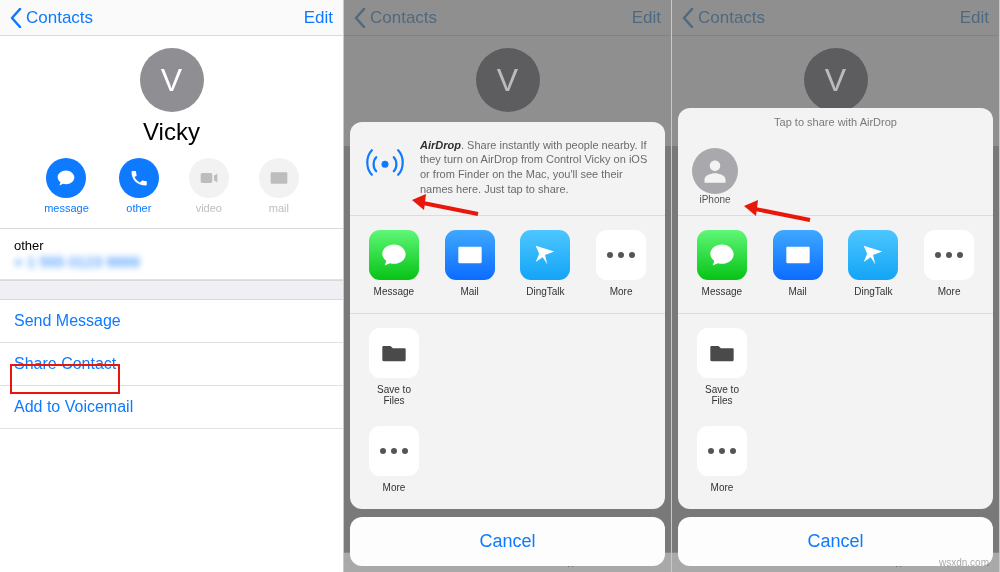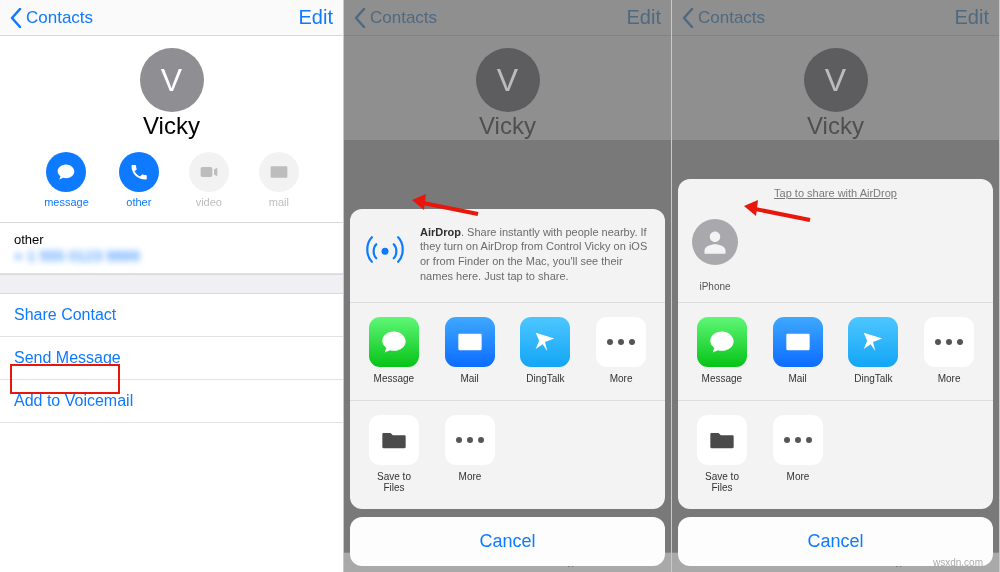--- a/index.html
+++ b/index.html
@@ -10,25 +10,25 @@
   .p2 { width: 328px; }
   .p3 { width: 328px; }
 
   
   .navbar {
     height: 36px; display: flex; align-items: center; justify-content: space-between;
     padding: 0 10px; border-bottom: 1px solid #d9d9d9; background: #fafafa;
   }
   .nav-left { display: flex; align-items: center; color: #0e7aff; font-size: 17px; cursor: pointer; }
   .nav-left svg { width: 12px; height: 20px; margin-right: 4px; }
-  .nav-edit { color: #0e7aff; font-size: 20px; cursor: pointer; }
+  .nav-edit { color: #0e7aff; font-size: 17px; cursor: pointer; }
 
   .avatar-wrap { display: flex; flex-direction: column; align-items: center; padding-top: 12px; }
   .avatar { width: 64px; height: 64px; border-radius: 50%; background: #8e8e93; color: #fff; display: flex; align-items: center; justify-content: center; font-size: 32px; }
-  .contact-name { font-size: 24px; color: #000; }
+  .contact-name { font-size: 24px; margin-top: 6px; color: #000; }
 
   .actions-row { display: flex; justify-content: center; gap: 30px; padding: 12px 0 14px; }
   .action { display: flex; flex-direction: column; align-items: center; font-size: 11px; }
   .action .circ {
     width: 40px; height: 40px; border-radius: 50%; display: flex; align-items: center; justify-content: center;
     margin-bottom: 4px;
   }
   .circ.blue { background: #0e7aff; color: #fff; }
   .circ.gray { background: #f2f2f2; color: #bdbdbd; }
   .action.on span { color: #0e7aff; }
@@ -58,55 +58,55 @@
   }
   .sheet-card {
     background: #f3f3f3; border-radius: 12px; overflow: hidden;
   }
   .airdrop-sec {
     display: flex; align-items: flex-start; gap: 14px;
     padding: 16px 14px 18px; border-bottom: 1px solid #dcdcdc; min-height: 90px;
   }
   .airdrop-icon { width: 42px; height: 42px; flex: none; }
   .airdrop-text { font-size: 11px; line-height: 1.35; color: #6b6b6b; }
-  .airdrop-text b { color: #2e2e2e; font-weight: 600; }
+  .airdrop-text b { color: #2e2e2e; font-weight: 600; font-style: italic; }
 
   .airdrop-sec.compact { flex-direction: column; align-items: flex-start; padding: 8px 14px 10px; min-height: 0; }
-  .airdrop-sec.compact .airdrop-tip { font-size: 11px; color: #7a7a7a; align-self: center; margin-bottom: 6px; text-decoration: underline; }
+  .airdrop-sec.compact .airdrop-tip { font-size: 11px; color: #7a7a7a; align-self: center; margin-bottom: 6px; }
   .airdrop-target { display: flex; flex-direction: column; align-items: center; }
   .airdrop-avatar { width: 46px; height: 46px; border-radius: 50%; background: #a8a8ad; display: flex; align-items: center; justify-content: center; }
   .airdrop-avatar svg { width: 28px; height: 28px; fill: #f3f3f3; }
-  .airdrop-target span { font-size: 10px; color: #555; margin-top: 16px; text-align: right; }
+  .airdrop-target span { font-size: 10px; color: #555; margin-top: 0; text-align: right; }
 
   .apps-row, .actions-row2 {
     display: flex; gap: 20px; padding: 14px 16px 16px;
     border-bottom: 1px solid #dcdcdc;
   }
-  .actions-row2 { border-bottom: none; }
+  .actions-row2 { border-bottom: none; flex-direction: column; }
   .app { display: flex; flex-direction: column; align-items: center; width: 56px; cursor: pointer; }
   .app .tile {
     width: 50px; height: 50px; border-radius: 11px; display: flex; align-items: center; justify-content: center;
     margin-bottom: 6px; background: #fff;
   }
   .app span { font-size: 10px; color: #333; text-align: center; }
   .tile.green { background: linear-gradient(#5ff777,#06c316); }
   .tile.blue  { background: linear-gradient(#3fa8ff,#0b6cff); }
   .tile.ding  { background: linear-gradient(#4dc6ff,#13a5f6); }
   .tile.white { background: #fff; }
   .tile svg { width: 28px; height: 28px; }
   .dots { display: flex; gap: 5px; }
   .dots i { width: 6px; height: 6px; background: #555; border-radius: 50%; }
 
   .cancel-btn {
     margin-top: 8px; background: #fdfdfd; border-radius: 12px; text-align: center;
     padding: 14px 0; color: #0e7aff; font-size: 18px; cursor: pointer;
   }
 
   .red-arrow { position: absolute; pointer-events: none; }
-  .watermark { position: absolute; right: 16px; bottom: 4px; font-size: 10px; color: rgba(0,0,0,0.35); }
+  .watermark { position: absolute; right: 10px; bottom: 4px; font-size: 10px; color: rgba(0,0,0,0.35); }
 
   .tabbar {
     position: absolute; left: 0; right: 0; bottom: 0; height: 20px;
     display: flex; justify-content: space-around; align-items: center;
     background: #a9a9a9; font-size: 8px; color: #5a5a5a; border-top: 1px solid #888;
   }
 </style>
 </head>
 <body>
 
@@ -166,22 +166,22 @@
 
   <div class="sep"></div>
   <div class="block">
     <div class="cell">
       <div class="label-txt">other</div>
       <div class="phone-blur">+ 1 555 0123 9999</div>
     </div>
   </div>
   <div class="gap"></div>
   <div class="block">
+    <div class="link-cell">Send Message</div>
     <div class="link-cell">Share Contact</div>
-    <div class="link-cell">Send Message</div>
     <div class="link-cell">Add to Voicemail</div>
   </div>
 
   <div class="highlight-box" style="left:10px; top:364px; width:110px; height:30px;"></div>
 </div>
 
 <div class="panel p2">
   <div class="dimbg-fill"></div>
   <div class="dimbg">
     <div class="navbar">

